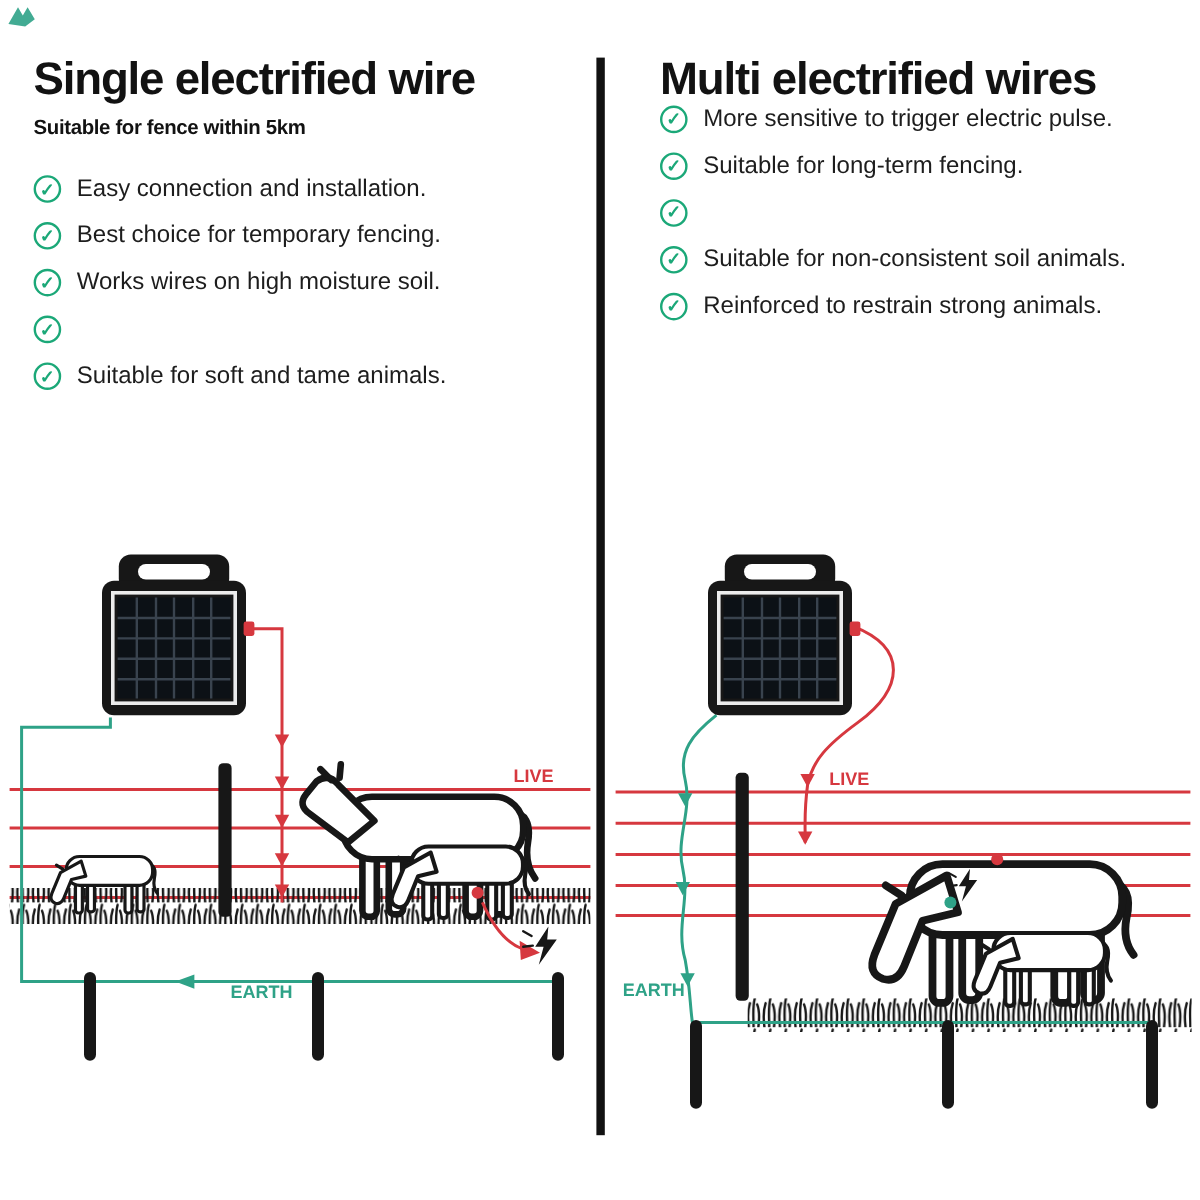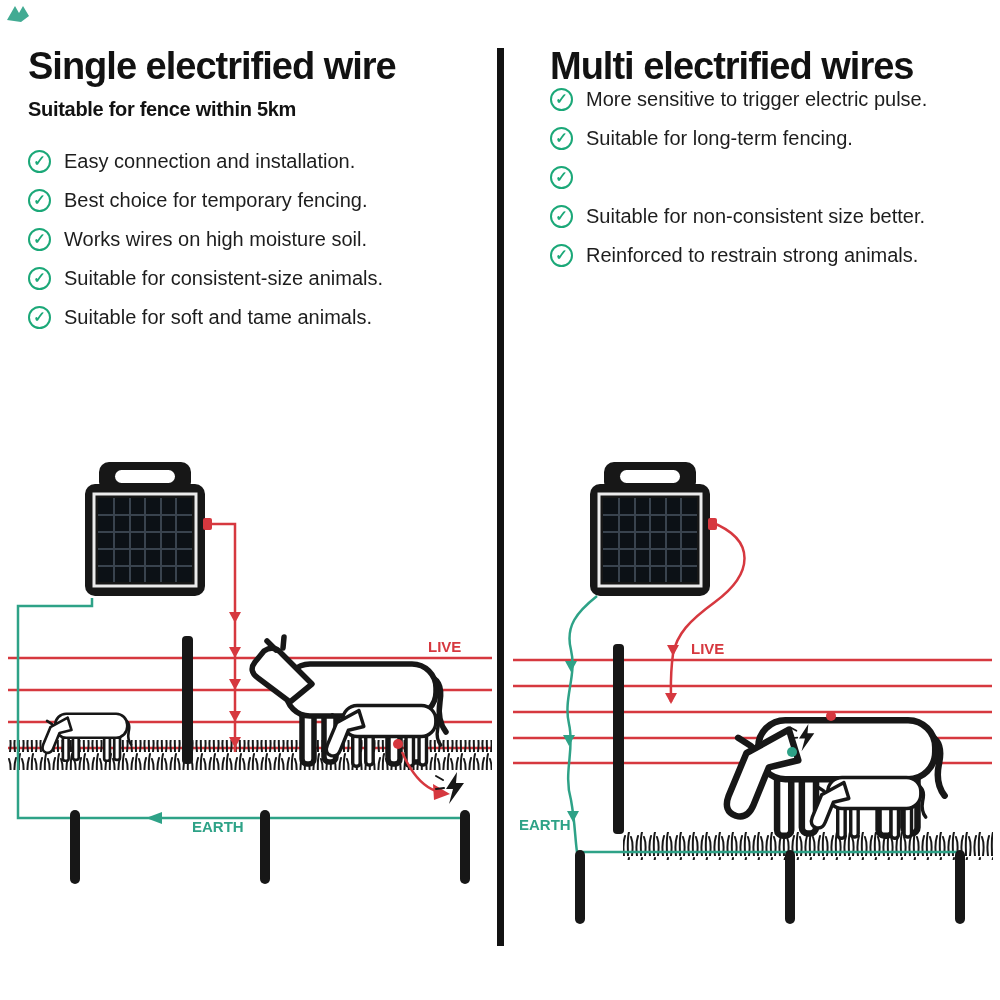--- a/index.html
+++ b/index.html
@@ -3,21 +3,21 @@
 <meta charset="utf-8">
 <style>
   html,body{margin:0;padding:0;background:#fff;}
   .page{position:relative;width:1000px;height:1000px;background:#fff;overflow:hidden;
         font-family:"Liberation Sans",sans-serif;color:#1d1d1d;}
   .col{position:absolute;top:0;height:1000px;box-sizing:border-box;}
   .col.left{left:0;width:424px;padding:46px 10px 0 28px;}
   .col.right{left:505px;width:495px;padding:46px 8px 0 33px;margin-left:12px;}
   .divider{position:absolute;left:497px;top:48px;width:7px;height:898px;background:#121212;}
   h1.title{margin:0;font-size:38px;line-height:1.1;font-weight:800;letter-spacing:-1px;color:#121212;}
-  h2.subtitle{margin:10px 0 30px 0;font-size:20px;line-height:1.1;font-weight:700;letter-spacing:-0.3px;color:#121212;}
+  h2.subtitle{margin:10px 0 30px 0;font-size:17px;line-height:1.1;font-weight:700;letter-spacing:-0.3px;color:#121212;}
   ul.features{list-style:none;margin:0;padding:0;}
   ul.features li{display:flex;align-items:center;gap:13px;margin-bottom:16px;font-size:20px;}
   .check{flex:0 0 auto;width:23px;height:23px;border:2.5px solid var(--c-check);border-radius:50%;
          display:flex;align-items:center;justify-content:center;font-size:15px;font-weight:bold;
          color:var(--c-check);box-sizing:border-box;}
   .diagram{position:absolute;top:440px;}
   .diagram.dleft{left:0;}
   .diagram.dright{left:505px;}
   .wire{fill:none;stroke-width:2.5px;}
   .stroke-live{stroke:var(--c-live);}
@@ -51,21 +51,20 @@
       <li>
         <span class="check">✓</span>
         <span>Best choice for temporary fencing.</span>
       </li>
       <li>
         <span class="check">✓</span>
         <span>Works wires on high moisture soil.</span>
       </li>
       <li>
         <span class="check">✓</span>
-        <span>Suitable for consistent-size animals.</span>
       </li>
       <li>
         <span class="check">✓</span>
         <span>Suitable for soft and tame animals.</span>
       </li>
     </ul>
   </section>
 
   <svg class="diagram dleft" width="497" height="520" viewBox="0 0 497 520">
     <defs>
@@ -174,21 +173,21 @@
       </li>
       <li>
         <span class="check">✓</span>
         <span>Suitable for long-term fencing.</span>
       </li>
       <li>
         <span class="check">✓</span>
       </li>
       <li>
         <span class="check">✓</span>
-        <span>Suitable for non-consistent size better.</span>
+        <span>Suitable for non-consistent soil animals.</span>
       </li>
       <li>
         <span class="check">✓</span>
         <span>Reinforced to restrain strong animals.</span>
       </li>
     </ul>
   </section>
 
   <svg class="diagram dright" width="495" height="520" viewBox="0 0 495 520">
     <defs>

